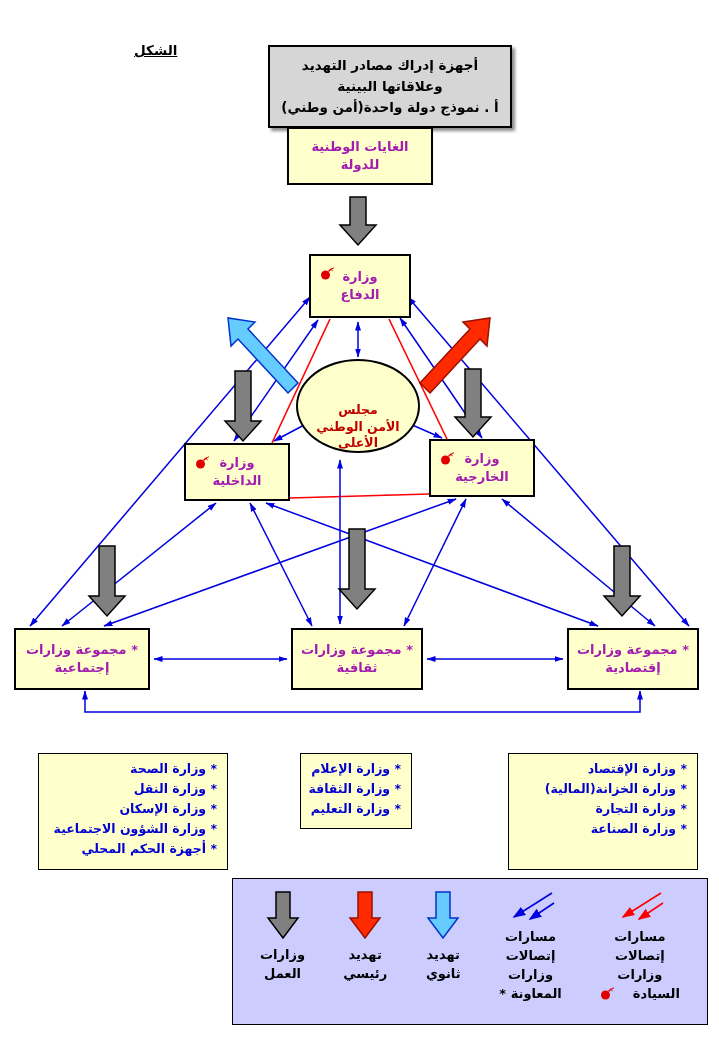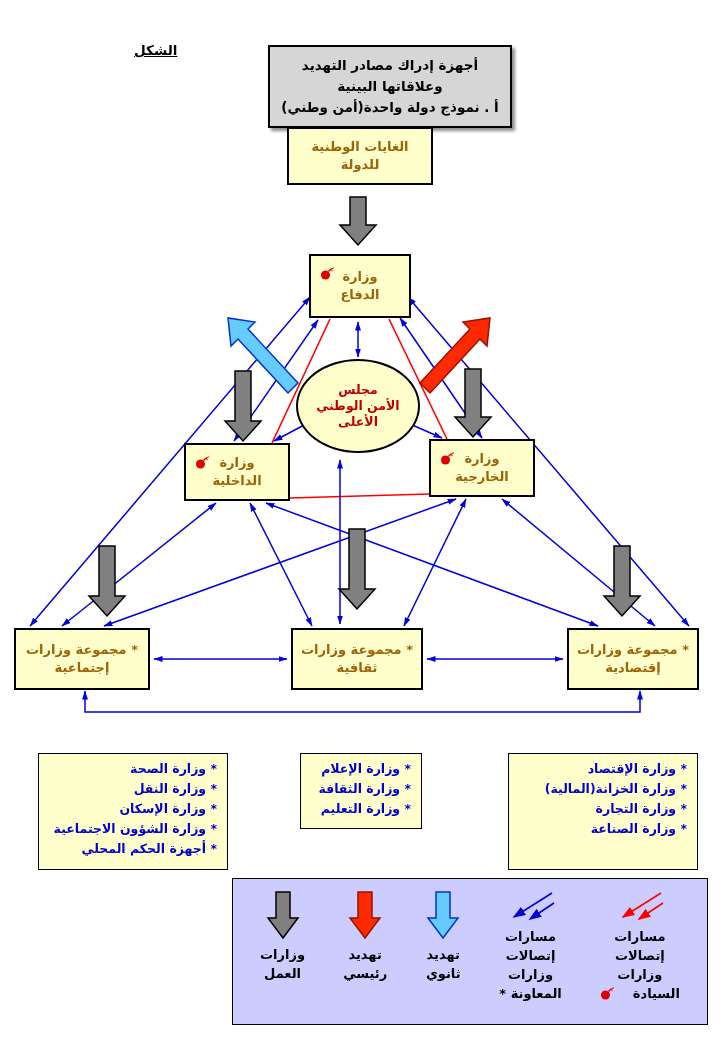--- a/index.html
+++ b/index.html
@@ -1,22 +1,22 @@
 <!DOCTYPE html>
 <html lang="ar"><head>
 <meta charset="utf-8">
 <style>
   * { margin:0; padding:0; box-sizing:border-box; }
   body { background:#ffffff; font-family:"DejaVu Sans", sans-serif; }
   .canvas { position:relative; width:719px; height:1039px; background:#fff; overflow:hidden; margin:0 auto; }
   .overlay { position:absolute; left:0; top:0; z-index:0; }
   .abs { position:absolute; z-index:2; }
-  .ybox { background:#FFFFCC; border:2px solid #000; color:#a16207; font-weight:bold;
+  .ybox { background:#FFFFCC; border:2px solid #000; color:#a21caf; font-weight:bold;
           text-align:center; display:flex; flex-direction:column; justify-content:center;
-          align-items:center; font-size:13px; line-height:1.35; }
+          font-size:13px; line-height:1.35; }
   .fig-label { font-weight:bold; font-size:13.5px; text-decoration:underline; color:#000; }
   .title-box { background:#D6D6D6; border:2px solid #000; box-shadow:3px 3px 3px rgba(0,0,0,.45);
                color:#000; font-weight:bold; font-size:13.5px; text-align:center;
                padding:8px 4px; line-height:1.55;margin-top:17px; }
   .ellipse { background:#FFFFCC; border:2px solid #000; border-radius:50%;
              color:#C00000; font-weight:bold; font-size:12.5px; text-align:center;
              display:flex; flex-direction:column; justify-content:center; line-height:1.3; }
   .ministry { position:absolute; z-index:2; }
   .bomb { position:absolute; left:9px; top:11px; }
   .list-box { background:#FFFFCC; border:1.5px solid #000; color:#0000D0; font-weight:bold;
@@ -96,21 +96,21 @@
     <svg class="bomb" width="15" height="13" viewBox="0 0 15 13">
       <circle cx="5.5" cy="8" r="4.5" fill="#E00000"></circle>
       <line x1="8.5" y1="4.5" x2="11" y2="2" stroke="#E00000" stroke-width="1.4"></line>
       <line x1="11" y1="2" x2="14" y2="0.8" stroke="#E00000" stroke-width="1"></line>
       <line x1="11" y1="2" x2="12.5" y2="4.2" stroke="#E00000" stroke-width="1"></line>
     </svg>
     <div>وزارة</div>
     <div>الدفاع</div>
   </div>
 
-  <div class="abs ellipse rtl" style="left:296px; top:359px; width:124px; height:94px;">
+  <div class="abs ellipse rtl" style="left:296px; top:359px; width:124px; height:94px;justify-content:flex-end;">
     <div>مجلس</div>
     <div>الأمن الوطني</div>
     <div>الأعلى</div>
   </div>
 
   <div class="abs ybox rtl ministry" style="left:184px; top:443px; width:106px; height:58px;">
     <svg class="bomb" width="15" height="13" viewBox="0 0 15 13">
       <circle cx="5.5" cy="8" r="4.5" fill="#E00000"></circle>
       <line x1="8.5" y1="4.5" x2="11" y2="2" stroke="#E00000" stroke-width="1.4"></line>
       <line x1="11" y1="2" x2="14" y2="0.8" stroke="#E00000" stroke-width="1"></line>
@@ -144,21 +144,21 @@
     <div>إقتصادية</div>
   </div>
 
   <div class="abs list-box" style="left:38px; top:753px; width:190px; height:117px;">
     <div>* وزارة الصحة</div>
     <div>* وزارة النقل</div>
     <div>* وزارة الإسكان</div>
     <div>* وزارة الشؤون الاجتماعية</div>
     <div>* أجهزة الحكم المحلي</div>
   </div>
-  <div class="abs list-box" style="left:300px; top:753px; width:122px; height:76px;">
+  <div class="abs list-box" style="left:300px; top:753px; width:112px; height:76px;">
     <div>* وزارة الإعلام</div>
     <div>* وزارة الثقافة</div>
     <div>* وزارة التعليم</div>
   </div>
   <div class="abs list-box" style="left:508px; top:753px; width:190px; height:117px;">
     <div>* وزارة الإقتصاد</div>
     <div>* وزارة الخزانة(المالية)</div>
     <div>* وزارة التجارة</div>
     <div>* وزارة الصناعة</div>
   </div>

